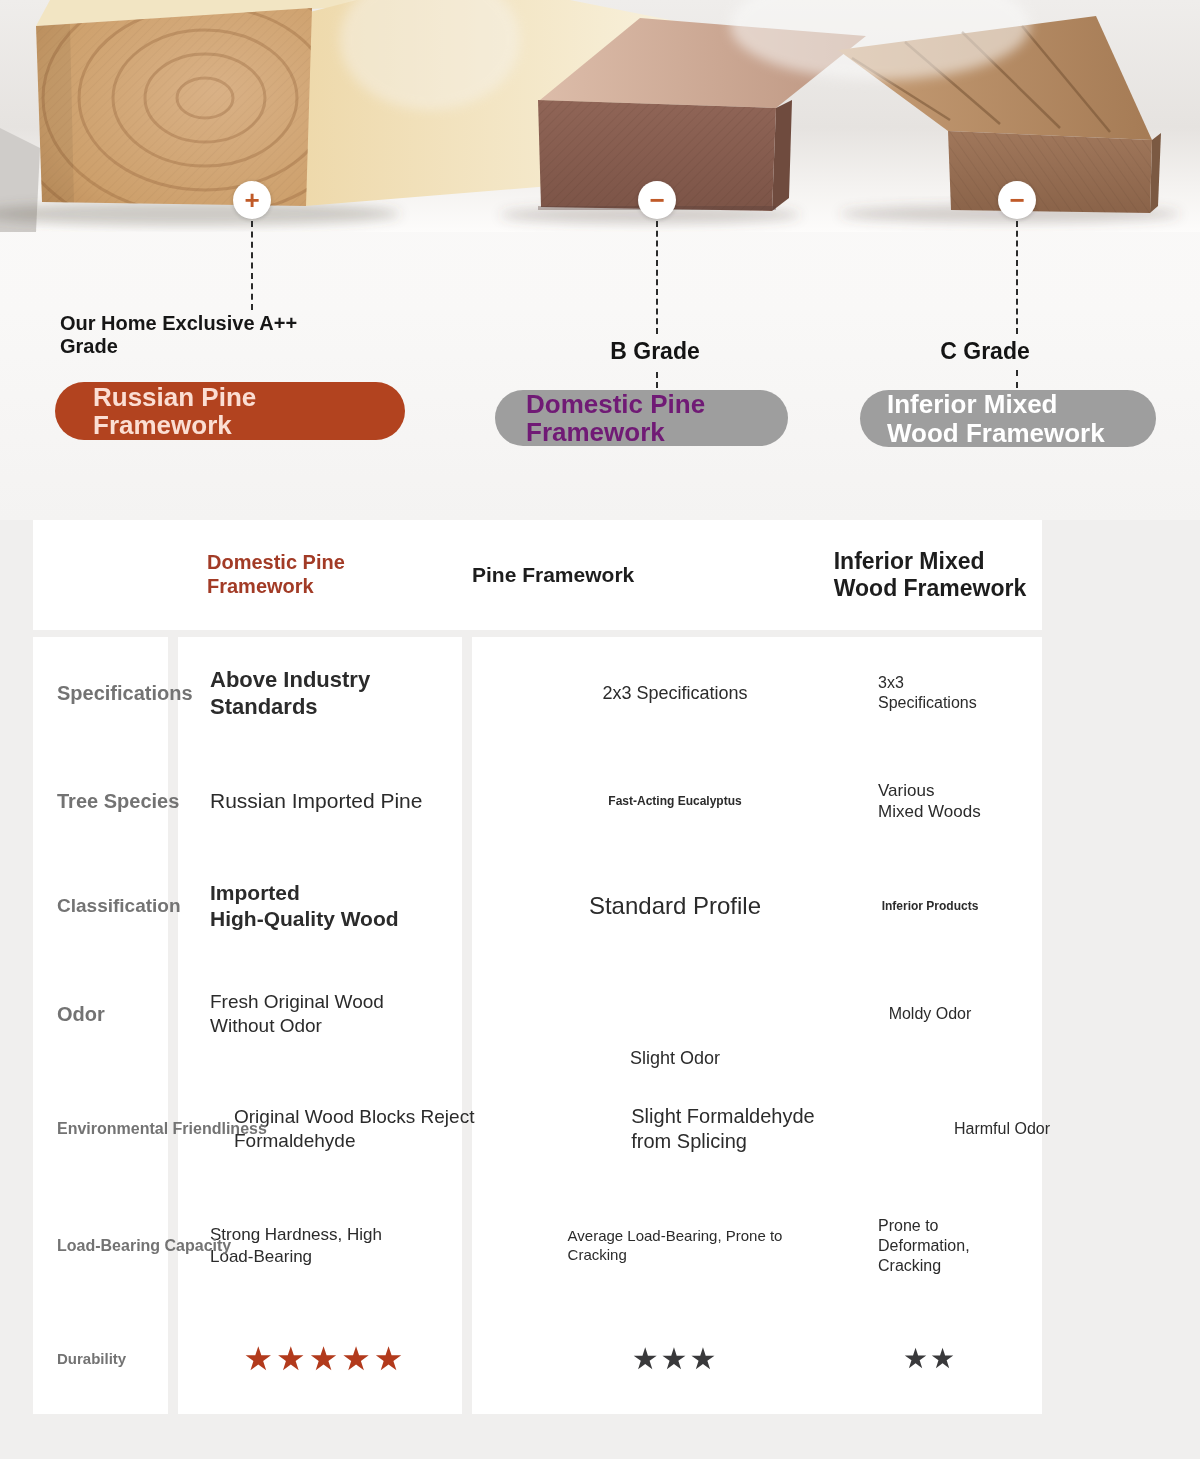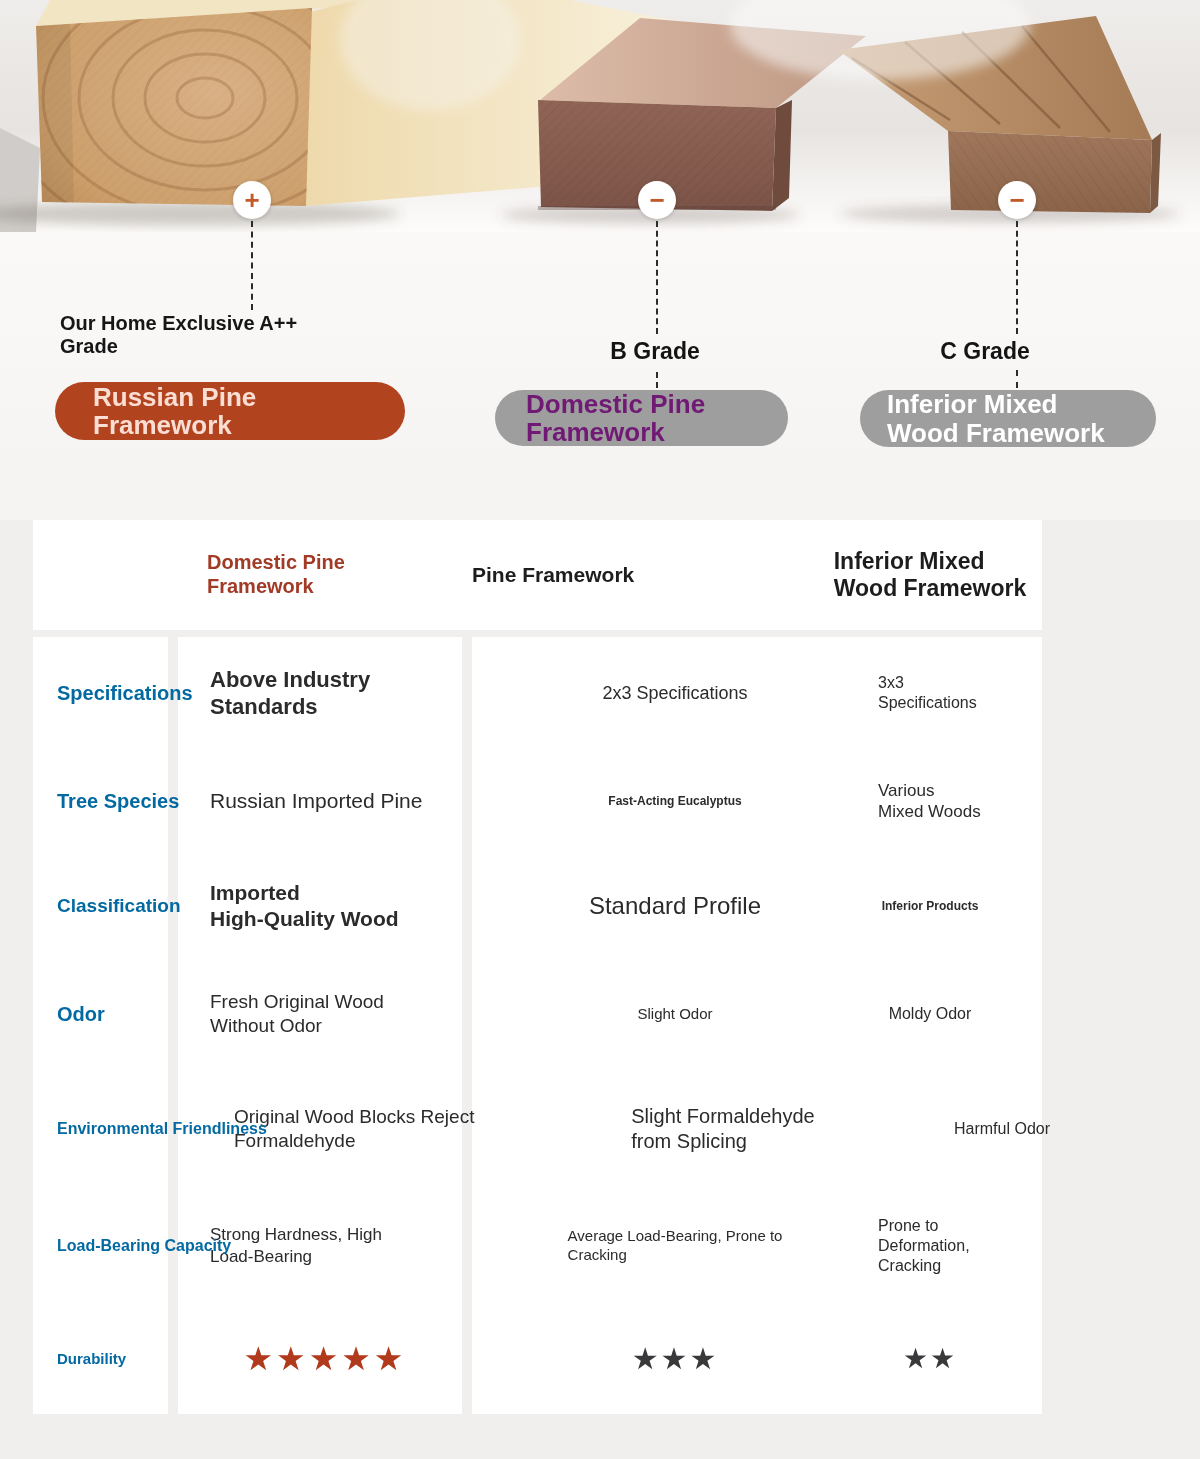--- a/index.html
+++ b/index.html
@@ -44,32 +44,32 @@
   .hc3 .blk span{display:block;}
 
   .bodyCard{position:absolute;left:33px;top:117px;width:1009px;height:777px;}
   .panel{position:absolute;top:0;height:777px;background:#ffffff;}
   .pA{left:0;width:135px;}
   .pB{left:145px;width:284px;}
   .pC{left:439px;width:570px;}
   .rows{position:absolute;left:0;top:0;width:1009px;}
   .row{display:grid;grid-template-columns:145px 294px 406px 104px 60px;}
   .cell{display:flex;align-items:center;color:#2b2b2b;}
-  .lbl{font-weight:700;color:#0369a1;padding-left:24px;white-space:nowrap;overflow:visible;z-index:2;}
+  .lbl{font-weight:700;color:#737373;padding-left:24px;white-space:nowrap;overflow:visible;z-index:2;}
   .c1{padding-left:32px;}
   .c2,.c3{justify-content:center;}
   .tb{text-align:left;line-height:1.25;}
   .tb div:empty{display:none;}
   .b{font-weight:700;}
   .r1{height:112px;} .r2{height:104px;} .r3{height:106px;} .r4{height:110px;}
   .r5{height:119px;gap:24px;} .r6{height:115px;} .r7{height:111px;}
   .r1 .lbl{font-size:20px;} .r1 .c1{font-size:22px;} .r1 .c2{font-size:18px;} .r1 .c3{font-size:16px;}
   .r2 .lbl{font-size:20px;} .r2 .c1{font-size:21px;} .r2 .c2{font-size:12px;font-weight:700;} .r2 .c3{font-size:17px;}
   .r3 .lbl{font-size:19px;} .r3 .c1{font-size:21px;} .r3 .c2{font-size:24px;} .r3 .c3{font-size:12px;font-weight:700;}
-  .r4 .lbl{font-size:20px;} .r4 .c1{font-size:19px;} .r4 .c2{font-size:15px;} .r4 .c3{font-size:16px;}
+  .r4 .lbl{font-size:20px;} .r4 .c1{font-size:19px;} .r4 .c2{font-size:18px;align-items:flex-end;} .r4 .c3{font-size:16px;}
   .r5 .lbl{font-size:16px;} .r5 .c1{font-size:19px;} .r5 .c2{font-size:20px;} .r5 .c3{font-size:16px;}
   .r6 .lbl{font-size:16px;} .r6 .c1{font-size:17px;} .r6 .c2{font-size:15px;} .r6 .c3{font-size:16px;}
   .r7 .lbl{font-size:15px;}
   .starsRed{color:#b23a1c;font-size:33px;letter-spacing:3px;}
   .stars3{color:#39393b;font-size:30px;letter-spacing:2px;}
   .stars2{color:#39393b;font-size:28px;letter-spacing:2px;}
 </style>
 </head>
 <body>
 

